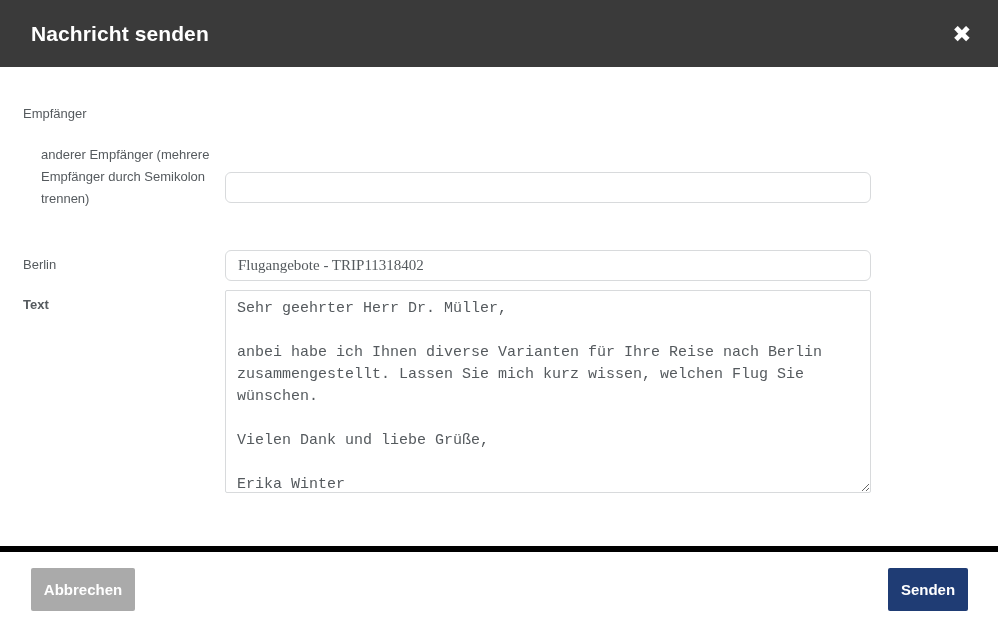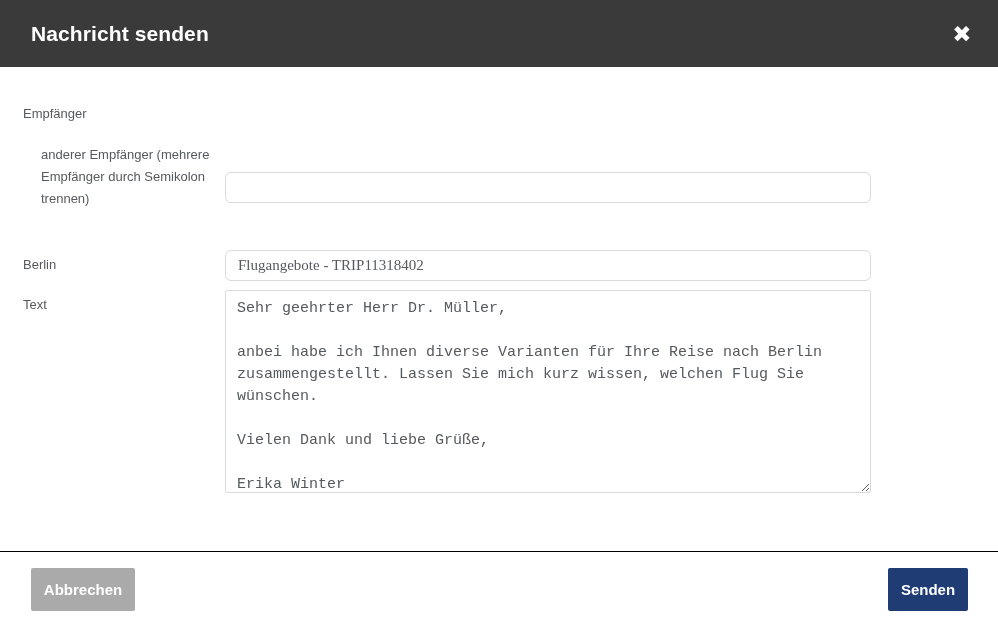--- a/index.html
+++ b/index.html
@@ -175,21 +175,21 @@
     outline: none;
   }
   .text-input::placeholder { color: #b5b9bc; }
 
   
   .row-subject { top: 183px; }
   .row-subject .form-label { top: 4px; }
 
   
   .row-text { top: 223px; }
-  .row-text .form-label { top: 4px; }
+  .row-text .form-label { top: 4px; font-weight: bold; }
   .text-area {
     box-sizing: border-box;
     width: 646px;
     height: 203px;
     border: 1px solid #d8dadc;
     background: #ffffff;
     border-radius: 2px;
     font-family: Liberation Mono, monospace;
     font-size: 15px;
     line-height: 22px;
@@ -199,21 +199,21 @@
     resize: both;
     overflow: hidden;
     white-space: pre-wrap;
   }
 
   
   .modal-footer {
     position: relative;
     flex: 0 0 auto;
     height: 75px;
-    border-top: 1px solid #000000;
+    border-top: 6px solid #000000;
     background: #ffffff;
     padding-left: 37px;
   }
   .btn {
     position: absolute;
     top: 16px;
     border: none;
     border-radius: 2px;
     font-family: "Liberation Sans", sans-serif;
     font-size: 15px;

